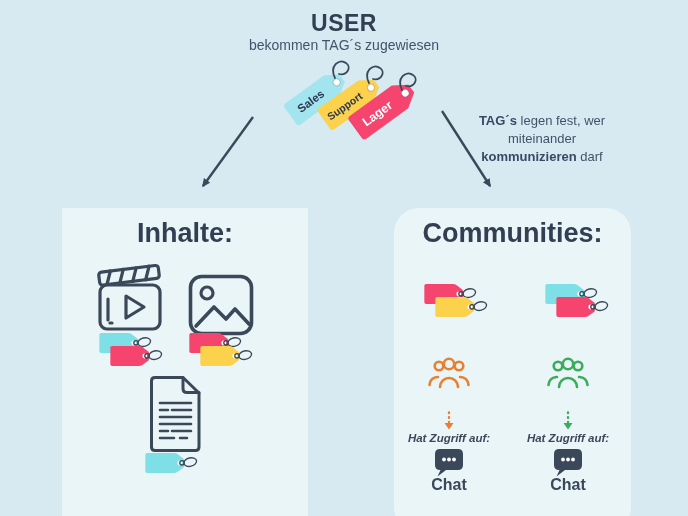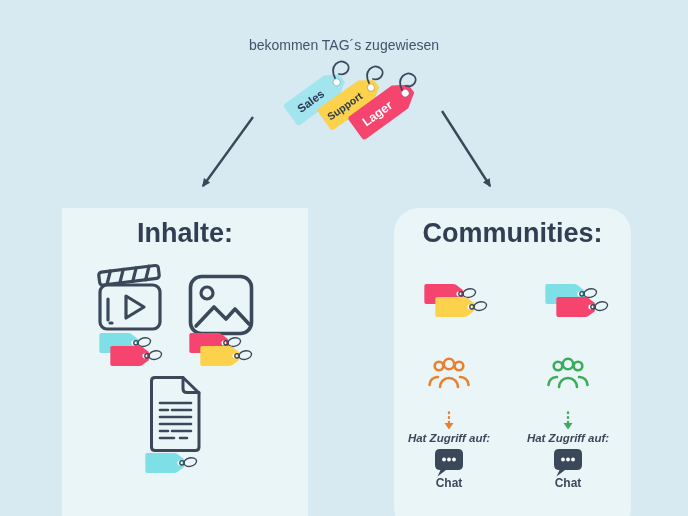--- a/index.html
+++ b/index.html
@@ -37,30 +37,31 @@
 
   
   .bigtag-text{font-weight:bold;fill:#2d3950;}
 
   
   .community-name{position:absolute;width:130px;text-align:center;font-size:13px;font-weight:bold;}
   .community-a-color{color:var(--orange);}
   .community-b-color{color:var(--green);}
   .access-label{position:absolute;width:140px;text-align:center;font-size:11.5px;
                 font-weight:bold;font-style:italic;color:var(--dark);}
-  .chat-label{position:absolute;width:60px;text-align:center;font-size:12px;
+  .chat-label{position:absolute;width:60px;text-align:center;font-size:16px;
               font-weight:bold;color:var(--dark);}
 
   .icon-stroke{fill:none;stroke:var(--dark);stroke-linecap:round;stroke-linejoin:round;}
 </style>
 </head>
 <body>
 
 <div class="stage">
 
+  <div class="title">USER</div>
   <div class="subtitle">bekommen TAG´s zugewiesen</div>
 
   <svg class="abs" style="left:266px;top:46px;" width="180" height="105" viewBox="0 0 180 105">
 
     <g transform="translate(50.4,51) rotate(-36)">
       <path d="M-29,-13 H19 L32,-4.5 V4.5 L19,13 H-29 Q-32,13 -32,10 V-10 Q-32,-13 -29,-13 Z" style="fill:var(--cyan-light);"></path>
       <circle cx="25" cy="0" r="3.4" fill="#ffffff" stroke="rgba(40,50,70,0.25)" stroke-width="1"></circle>
       <text class="bigtag-text" x="-7" y="4" text-anchor="middle" font-size="11.5">Sales</text>
     </g>
     <path d="M69,32 C63,20 73,12 80,17 C86,21 81,30 73,28" class="icon-stroke" stroke-width="1.8"></path>
@@ -73,20 +74,25 @@
     <path d="M103,37 C97,25 107,17 114,22 C120,26 115,35 107,33" class="icon-stroke" stroke-width="1.8"></path>
 
     <g transform="translate(117.4,63) rotate(-36) scale(1.08)">
       <path d="M-29,-13 H19 L32,-4.5 V4.5 L19,13 H-29 Q-32,13 -32,10 V-10 Q-32,-13 -29,-13 Z" style="fill:var(--pink);"></path>
       <circle cx="25" cy="0" r="3.4" fill="#ffffff" stroke="rgba(40,50,70,0.25)" stroke-width="1"></circle>
       <text class="bigtag-text" x="-7" y="4" text-anchor="middle" font-size="11.5" fill="#ffffff" style="fill:#fff">Lager</text>
     </g>
     <path d="M136,44 C130,32 140,24 147,29 C153,33 148,42 140,40" class="icon-stroke" stroke-width="1.8"></path>
   </svg>
 
+  <div class="note note-right">
+    <b>TAG´s</b><span> legen fest, wer</span><br>
+    <span>miteinander</span><br>
+    <b>kommunizieren</b><span> darf</span>
+  </div>
 
   <svg class="overlay" width="688" height="516" viewBox="0 0 688 516">
     <defs>
       <marker id="ah" markerWidth="10" markerHeight="9" refX="7" refY="4" orient="auto" markerUnits="userSpaceOnUse">
         <path d="M0,0 L8.5,4 L0,8 Z" style="fill:var(--dark);"></path>
       </marker>
     </defs>
     <line x1="253" y1="117" x2="203" y2="186" style="stroke:var(--dark);" stroke-width="2.4" marker-end="url(#ah)"></line>
     <line x1="442" y1="111" x2="490" y2="186" style="stroke:var(--dark);" stroke-width="2.4" marker-end="url(#ah)"></line>
     <line x1="449" y1="322" x2="449" y2="343" style="stroke:var(--dark);" stroke-width="2" marker-end="url(#ah)"></line>

